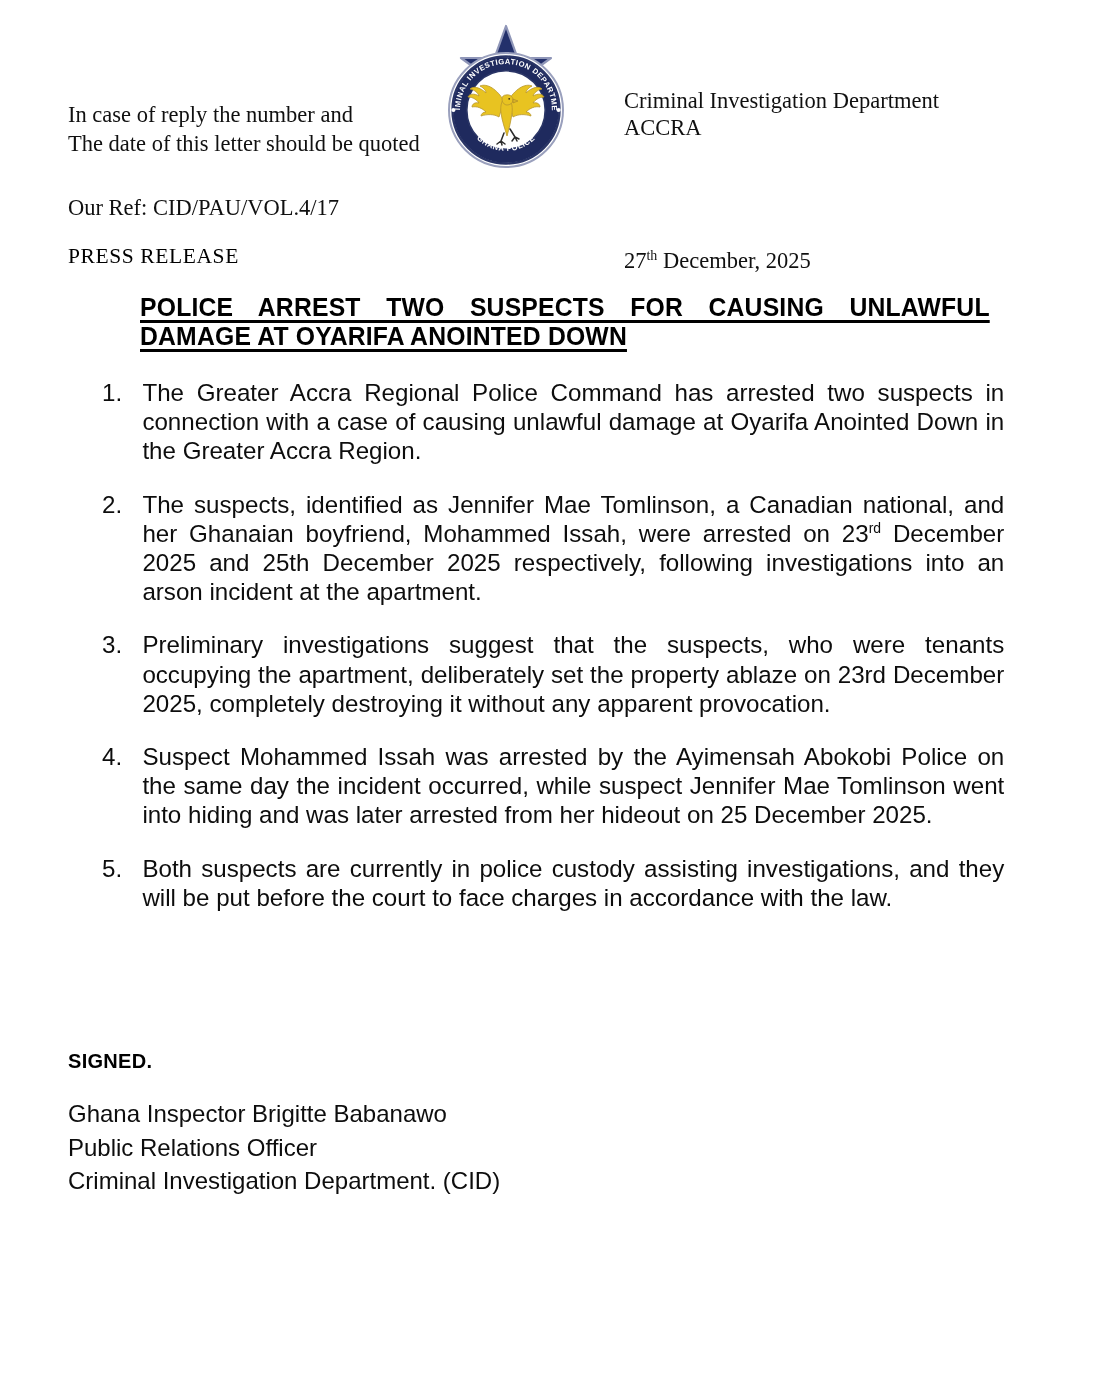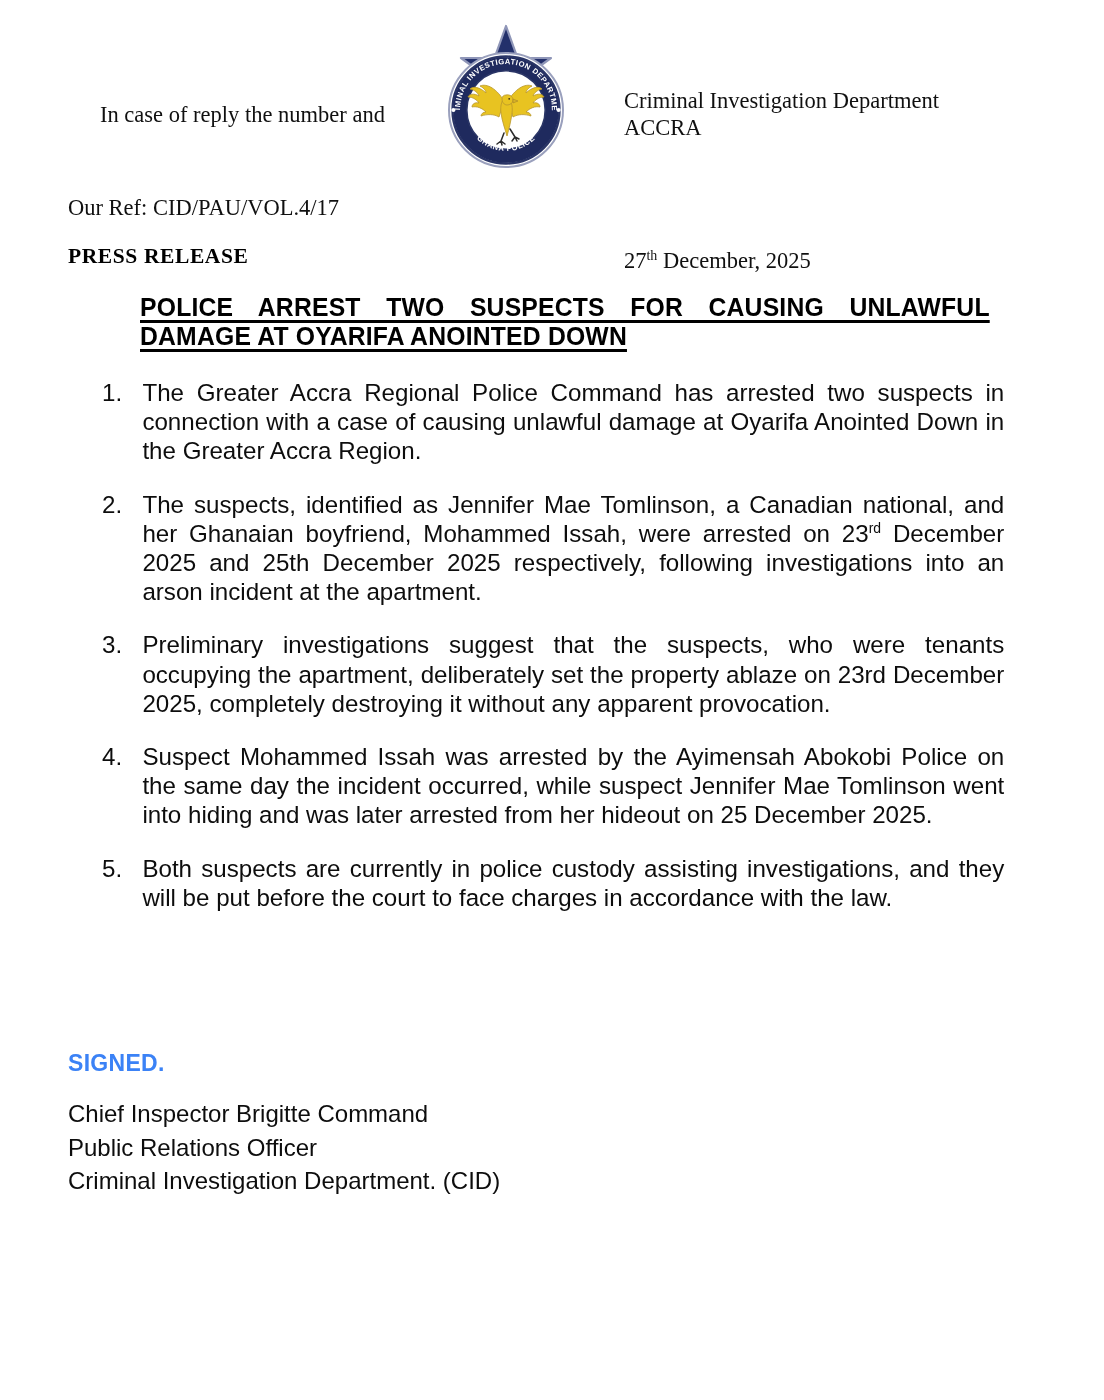--- a/index.html
+++ b/index.html
@@ -35,42 +35,41 @@
 
   .lh-left {
     position: absolute;
     left: 68px;
     top: 100px;
     width: 380px;
     font-family: "Liberation Serif", serif;
     font-size: 22.5px;
     line-height: 29px;
     color: #101010;
-    margin-left: 32px;
   }
   .lh-left .ln { display: block; white-space: nowrap; }
 
   .our-ref {
     position: absolute;
     left: 68px;
     top: 194px;
     font-family: "Liberation Serif", serif;
     font-size: 22.5px;
     line-height: 28px;
     color: #101010;
     white-space: nowrap;
     text-align: right;
   }
 
   .press-release {
     position: absolute;
     left: 68px;
     top: 244px;
     font-family: "Liberation Serif", serif;
-    font-weight: bold;
+    font-weight: normal;
     font-size: 21.5px;
     letter-spacing: 0.6px;
     color: #000000;
     white-space: nowrap;
   }
 
   .lh-right {
     position: absolute;
     left: 624px;
     top: 88px;
@@ -177,23 +176,23 @@
     line-height: 0;
   }
 
   
   .signed-head {
     position: absolute;
     left: 68px;
     top: 1050px;
     font-family: "Liberation Sans", sans-serif;
     font-weight: bold;
-    font-size: 23px;
+    font-size: 20px;
     letter-spacing: 0.3px;
-    color: #3b82f6;
+    color: #000000;
     white-space: nowrap;
   }
   .signature {
     position: absolute;
     left: 68px;
     top: 1097px;
     font-family: "Liberation Sans", sans-serif;
     font-size: 24px;
     line-height: 33.5px;
     color: #0d0d0d;
@@ -202,20 +201,21 @@
 </style>
 </head>
 <body>
 
 <div class="page">
 
   <div class="letterhead">
 
     <div class="lh-left">
       <span class="ln">In case of reply the number and</span>
+      <span class="ln">The date of this letter should be quoted</span>
     </div>
 
     <div class="our-ref">Our Ref: CID/PAU/VOL.4/17</div>
 
     <div class="press-release">PRESS RELEASE</div>
 
     <div class="lh-right">
       <span class="ln">Criminal Investigation Department</span>
       <span class="ln">ACCRA</span>
     </div>
@@ -303,18 +303,18 @@
     <div class="li">
       <span class="num">5.</span>
       <span>Both suspects are currently in police custody assisting investigations, and they will be put before the court to face charges in accordance with the law.</span>
     </div>
 
   </div>
 
   <div class="signed-head">SIGNED.</div>
 
   <div class="signature">
-    <span class="ln">Chief Inspector Brigitte Command</span>
+    <span class="ln">Ghana Inspector Brigitte Babanawo</span>
     <span class="ln">Public Relations Officer</span>
     <span class="ln">Criminal Investigation Department. (CID)</span>
   </div>
 
 </div>
 
 </body></html>

